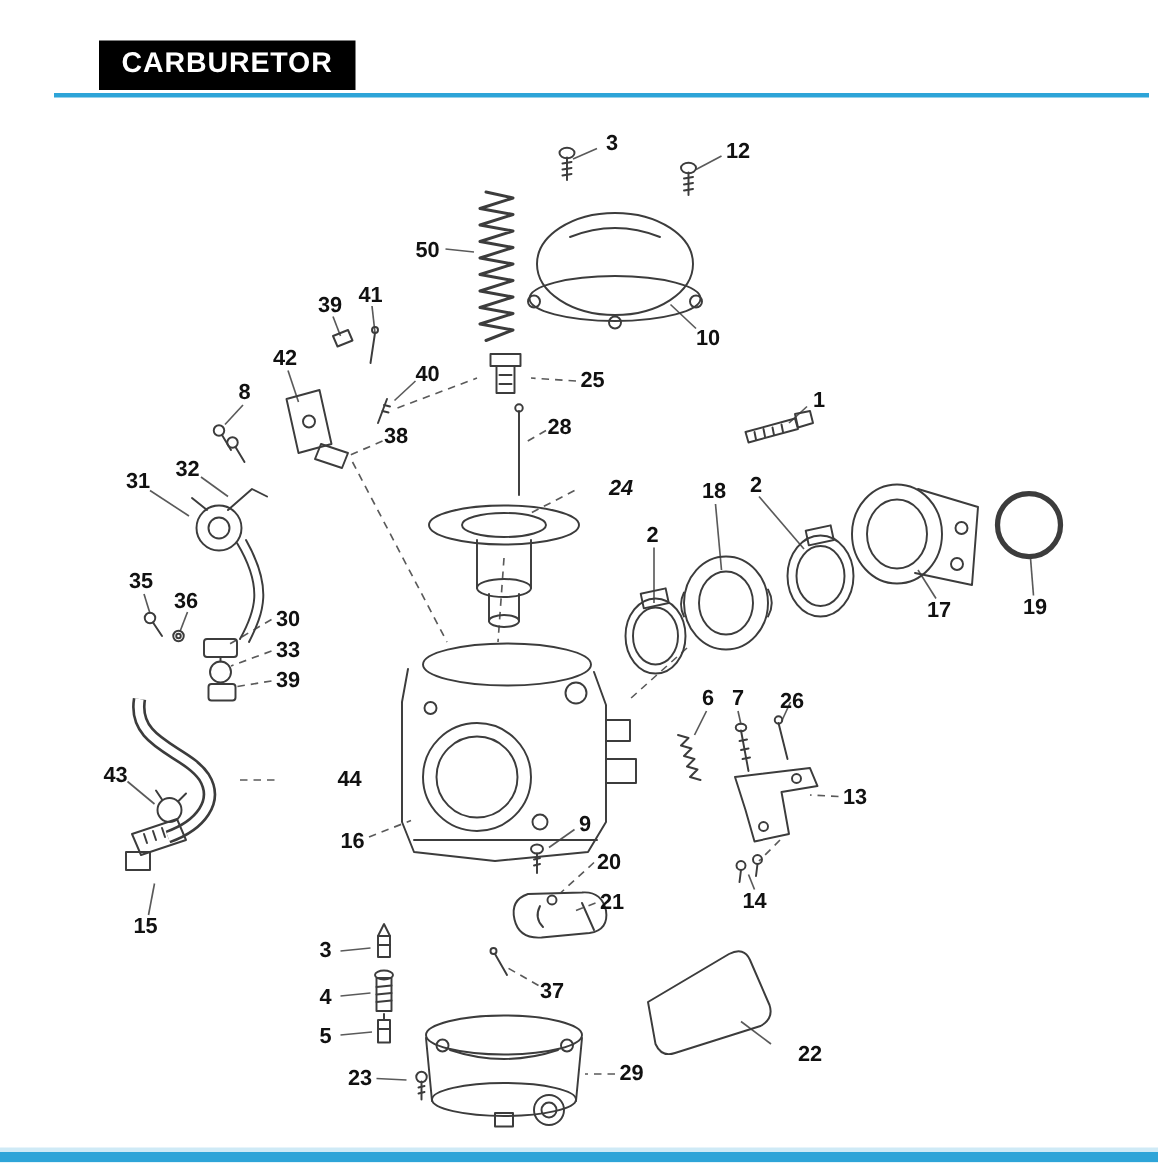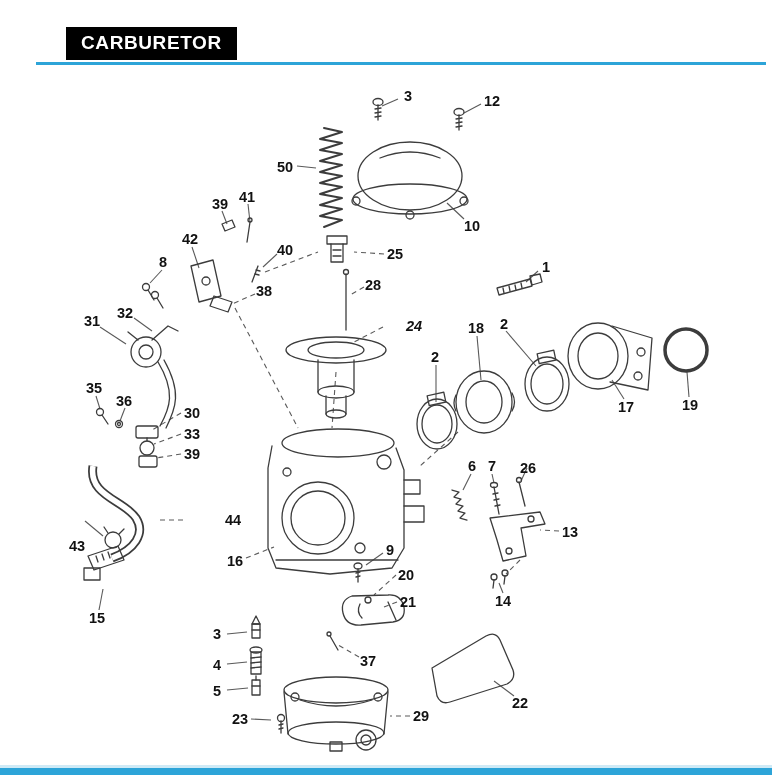--- a/index.html
+++ b/index.html
@@ -384,42 +384,42 @@
         <span class="callout" style="left: 492px; top: 101px;">12</span>
         <span class="callout" style="left: 570px; top: 532px;">13</span>
         <span class="callout" style="left: 503px; top: 601px;">14</span>
         <span class="callout" style="left: 97px; top: 618px;">15</span>
         <span class="callout" style="left: 235px; top: 561px;">16</span>
         <span class="callout" style="left: 626px; top: 407px;">17</span>
         <span class="callout" style="left: 476px; top: 328px;">18</span>
         <span class="callout" style="left: 690px; top: 405px;">19</span>
         <span class="callout" style="left: 406px; top: 575px;">20</span>
         <span class="callout" style="left: 408px; top: 602px;">21</span>
-        <span class="callout" style="left: 520px; top: 703px; text-align: right;">22</span>
+        <span class="callout" style="left: 540px; top: 703px; text-align: right;">22</span>
         <span class="callout" style="left: 240px; top: 719px;">23</span>
         <span class="callout" style="left: 414px; top: 326px; font-style: italic;">24</span>
         <span class="callout" style="left: 395px; top: 254px;">25</span>
         <span class="callout" style="left: 528px; top: 468px;">26</span>
         <span class="callout" style="left: 285px; top: 167px;">50</span>
         <span class="callout" style="left: 373px; top: 285px;">28</span>
         <span class="callout" style="left: 421px; top: 716px;">29</span>
         <span class="callout" style="left: 192px; top: 413px;">30</span>
         <span class="callout" style="left: 92px; top: 321px;">31</span>
         <span class="callout" style="left: 125px; top: 313px;">32</span>
         <span class="callout" style="left: 192px; top: 434px;">33</span>
         <span class="callout" style="left: 192px; top: 454px;">39</span>
         <span class="callout" style="left: 94px; top: 388px;">35</span>
         <span class="callout" style="left: 124px; top: 401px;">36</span>
         <span class="callout" style="left: 368px; top: 661px;">37</span>
         <span class="callout" style="left: 264px; top: 291px;">38</span>
         <span class="callout" style="left: 220px; top: 204px; text-align: right;">39</span>
         <span class="callout" style="left: 285px; top: 250px;">40</span>
         <span class="callout" style="left: 247px; top: 197px;">41</span>
         <span class="callout" style="left: 190px; top: 239px;">42</span>
-        <span class="callout" style="left: 77px; top: 517px; margin-top: 29px;">43</span>
+        <span class="callout" style="left: 77px; top: 517px;">43</span>
         <span class="callout" style="left: 193px; top: 520px; margin-left: 40px;">44</span>
       </div>
 
   </div>
 
   <div class="bottom-bar"></div>
 
 </div>
 
 </body></html>

